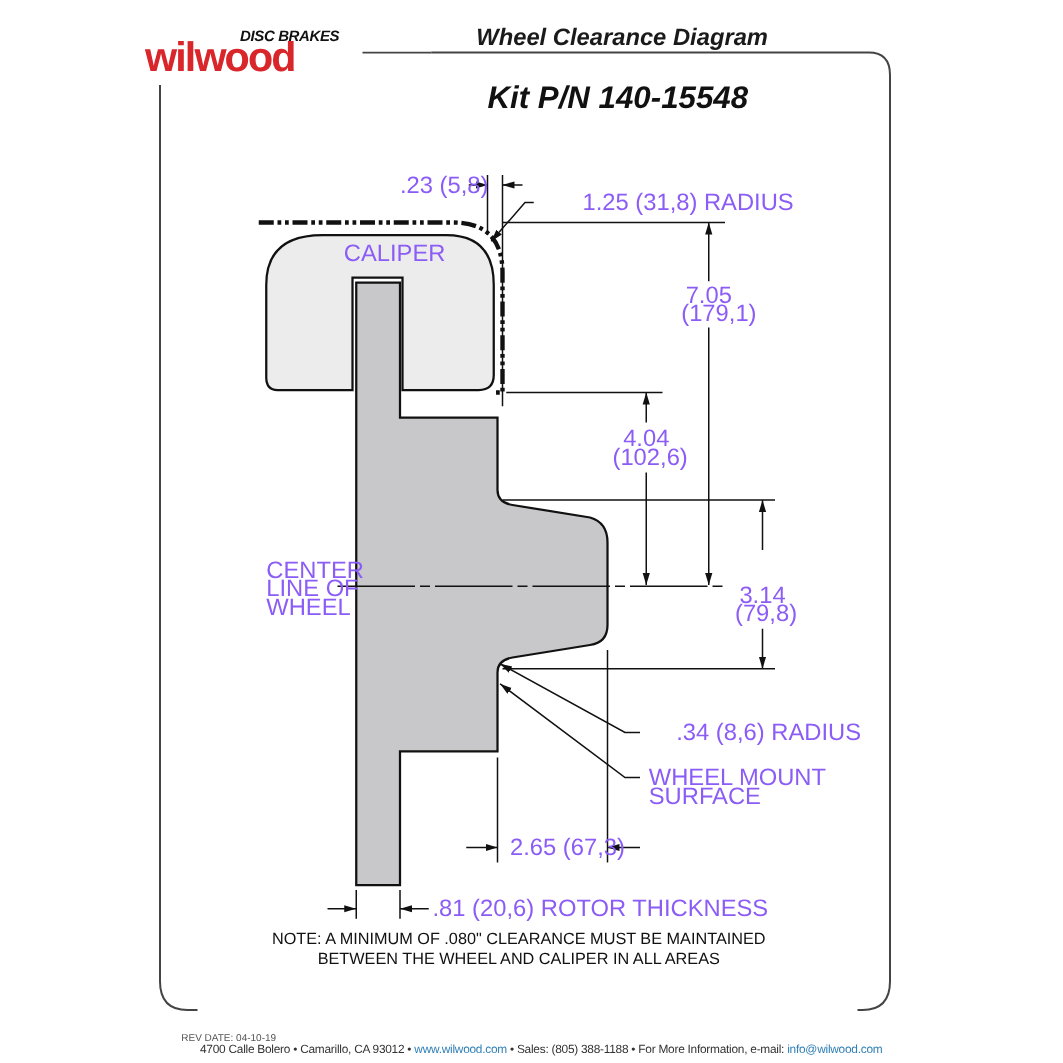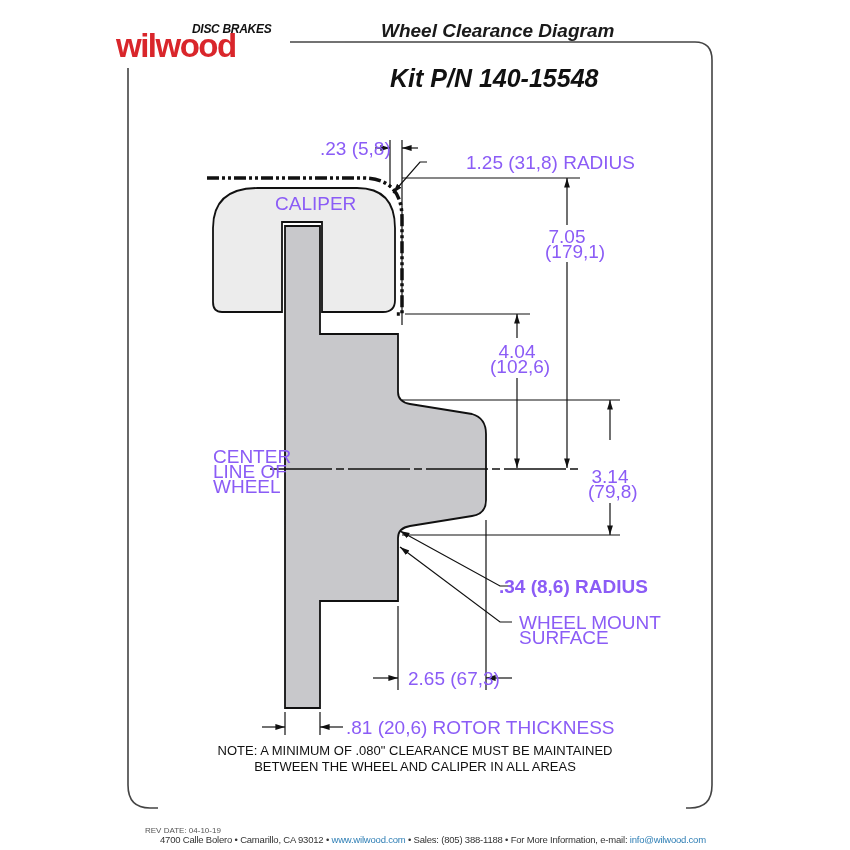--- a/index.html
+++ b/index.html
@@ -100,21 +100,21 @@
   <div>3.14</div>
   <div>(79,8)</div>
 </div>
 
 <div class="abs lbl" style="left:213px; top:449px;">
   <div>CENTER</div>
   <div>LINE OF</div>
   <div>WHEEL</div>
 </div>
 
-<div class="abs lbl" style="left:499px; top:579px;font-weight:bold;">.34 (8,6) RADIUS</div>
+<div class="abs lbl" style="left:541px; top:579px;">.34 (8,6) RADIUS</div>
 <div class="abs lbl" style="left:519px; top:615px;">
   <div>WHEEL MOUNT</div>
   <div>SURFACE</div>
 </div>
 <div class="abs lbl" style="left:408px; top:671px;">2.65 (67,3)</div>
 <div class="abs lbl" style="left:346px; top:720px;">.81 (20,6) ROTOR THICKNESS</div>
 
 <div class="abs note">
   <div>NOTE: A MINIMUM OF .080" CLEARANCE MUST BE MAINTAINED</div>
   <div>BETWEEN THE WHEEL AND CALIPER IN ALL AREAS</div>

